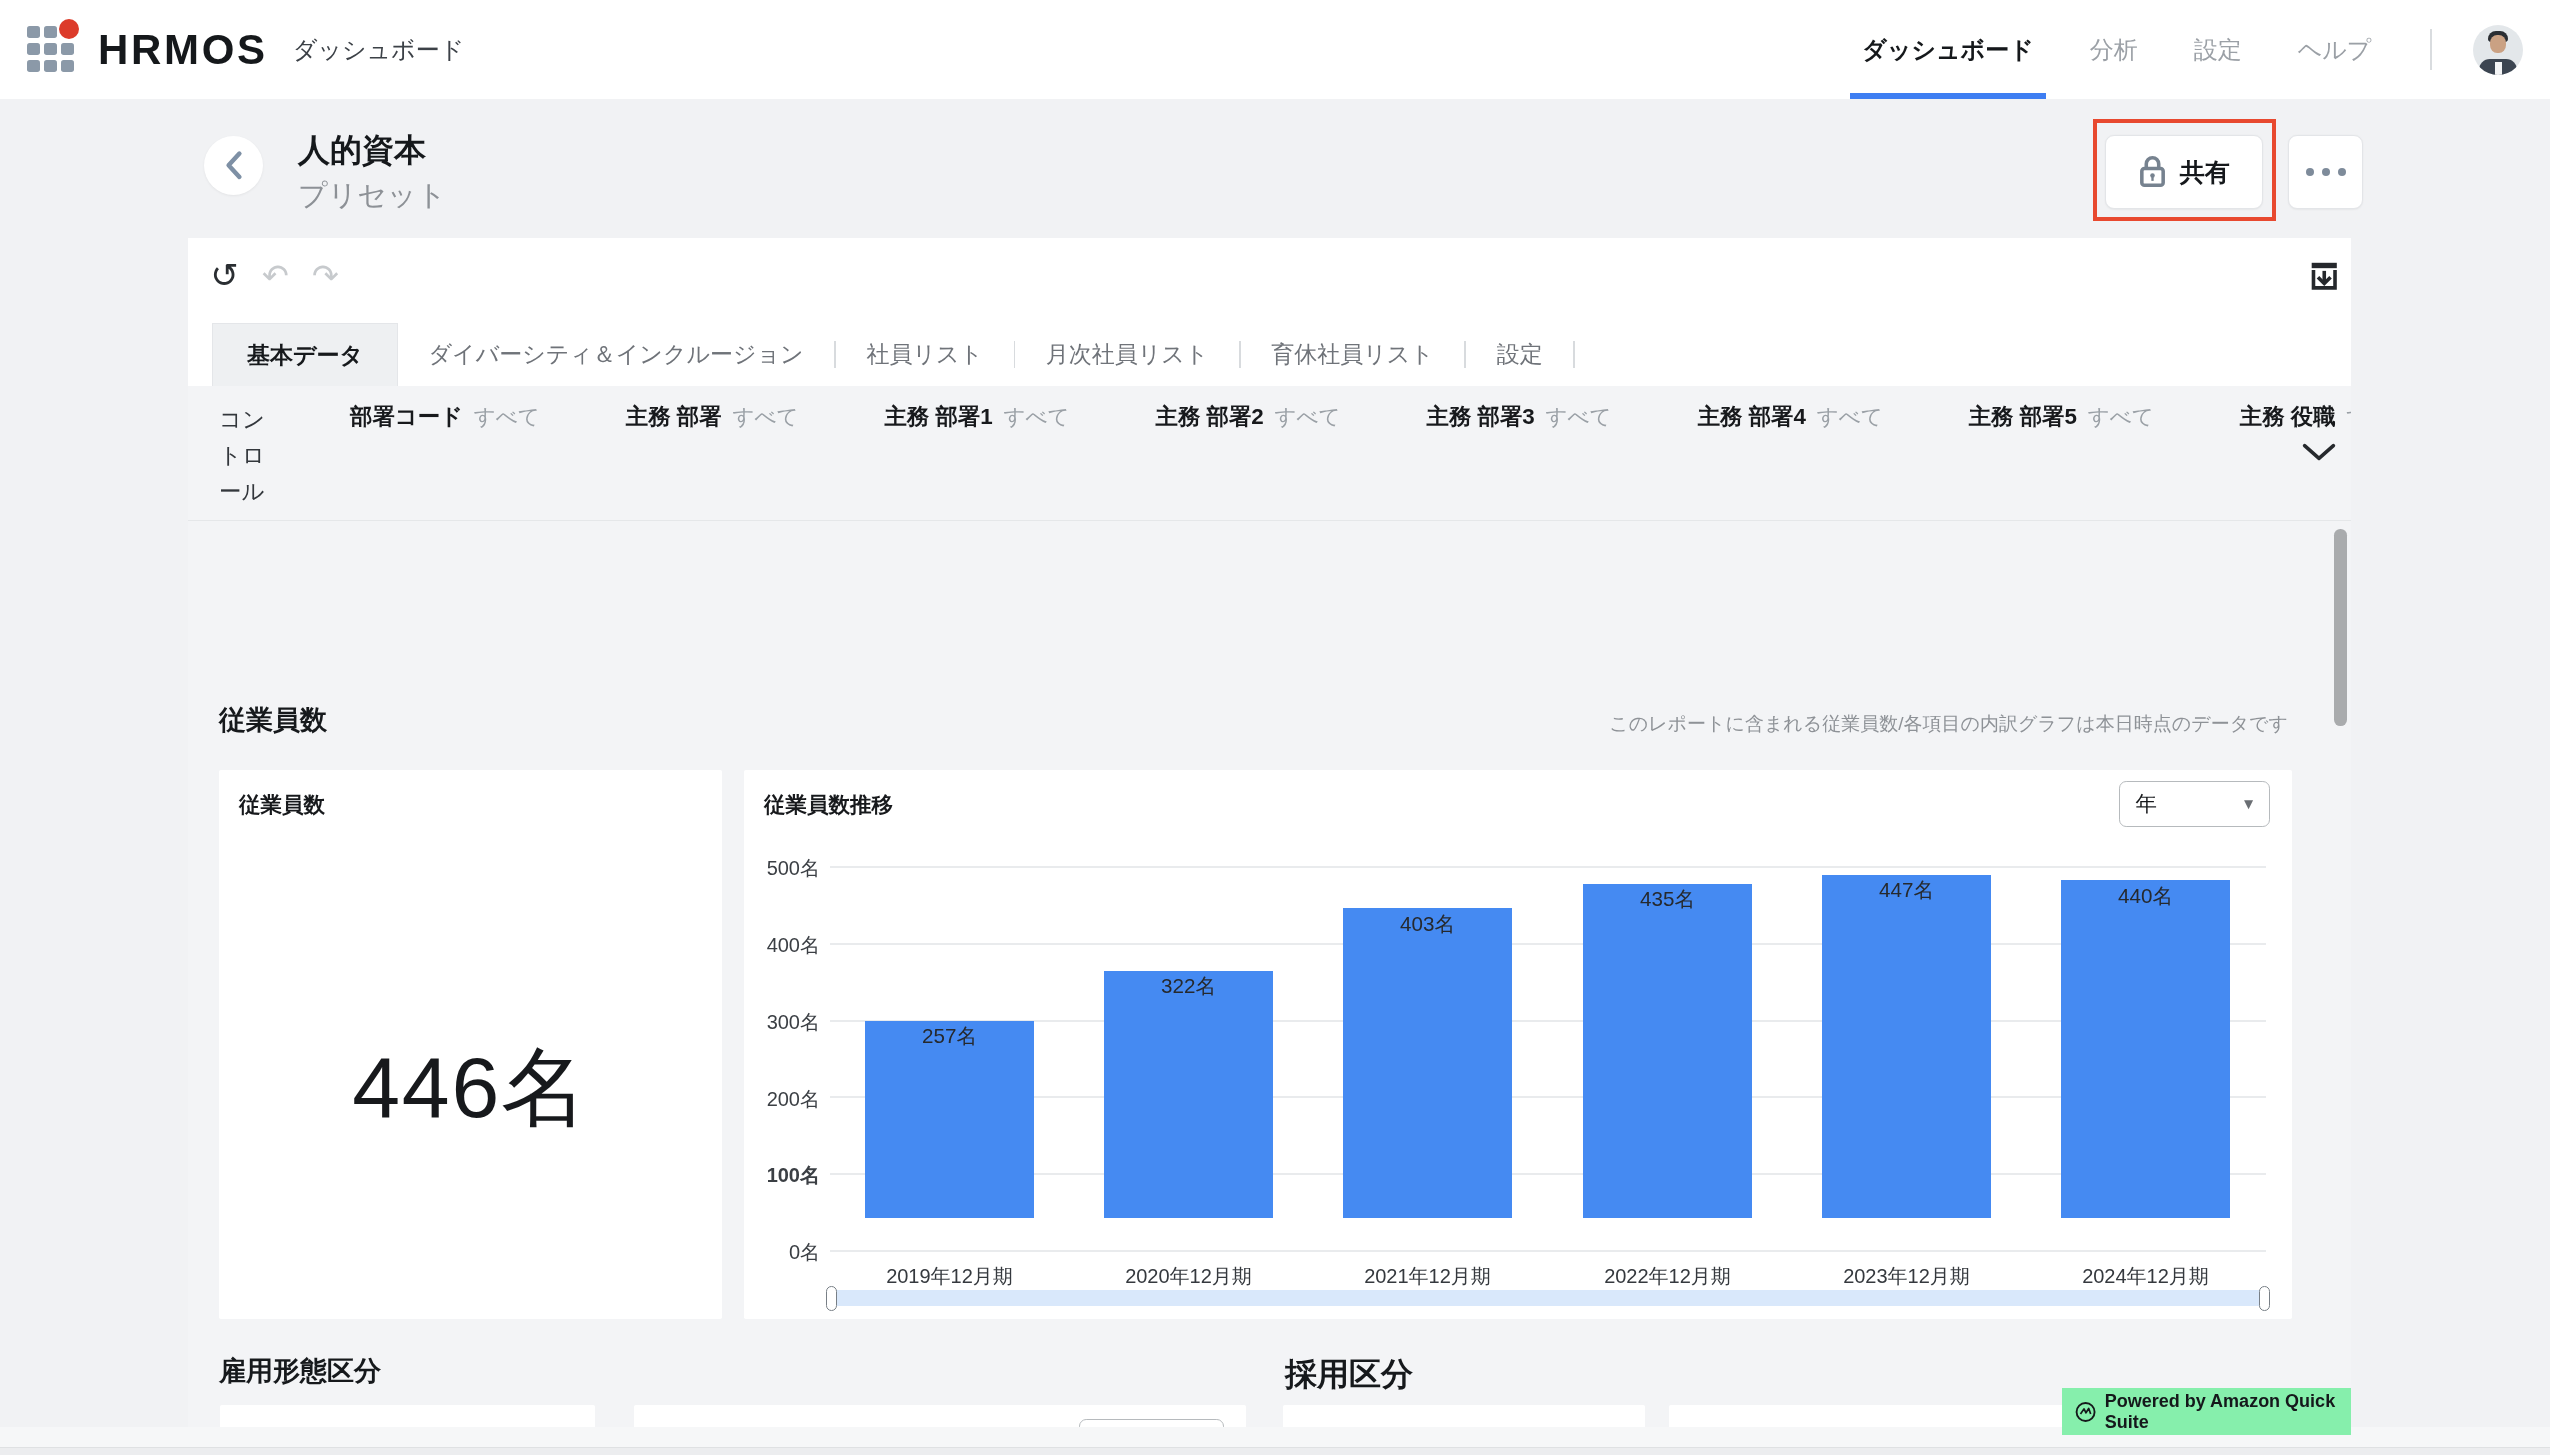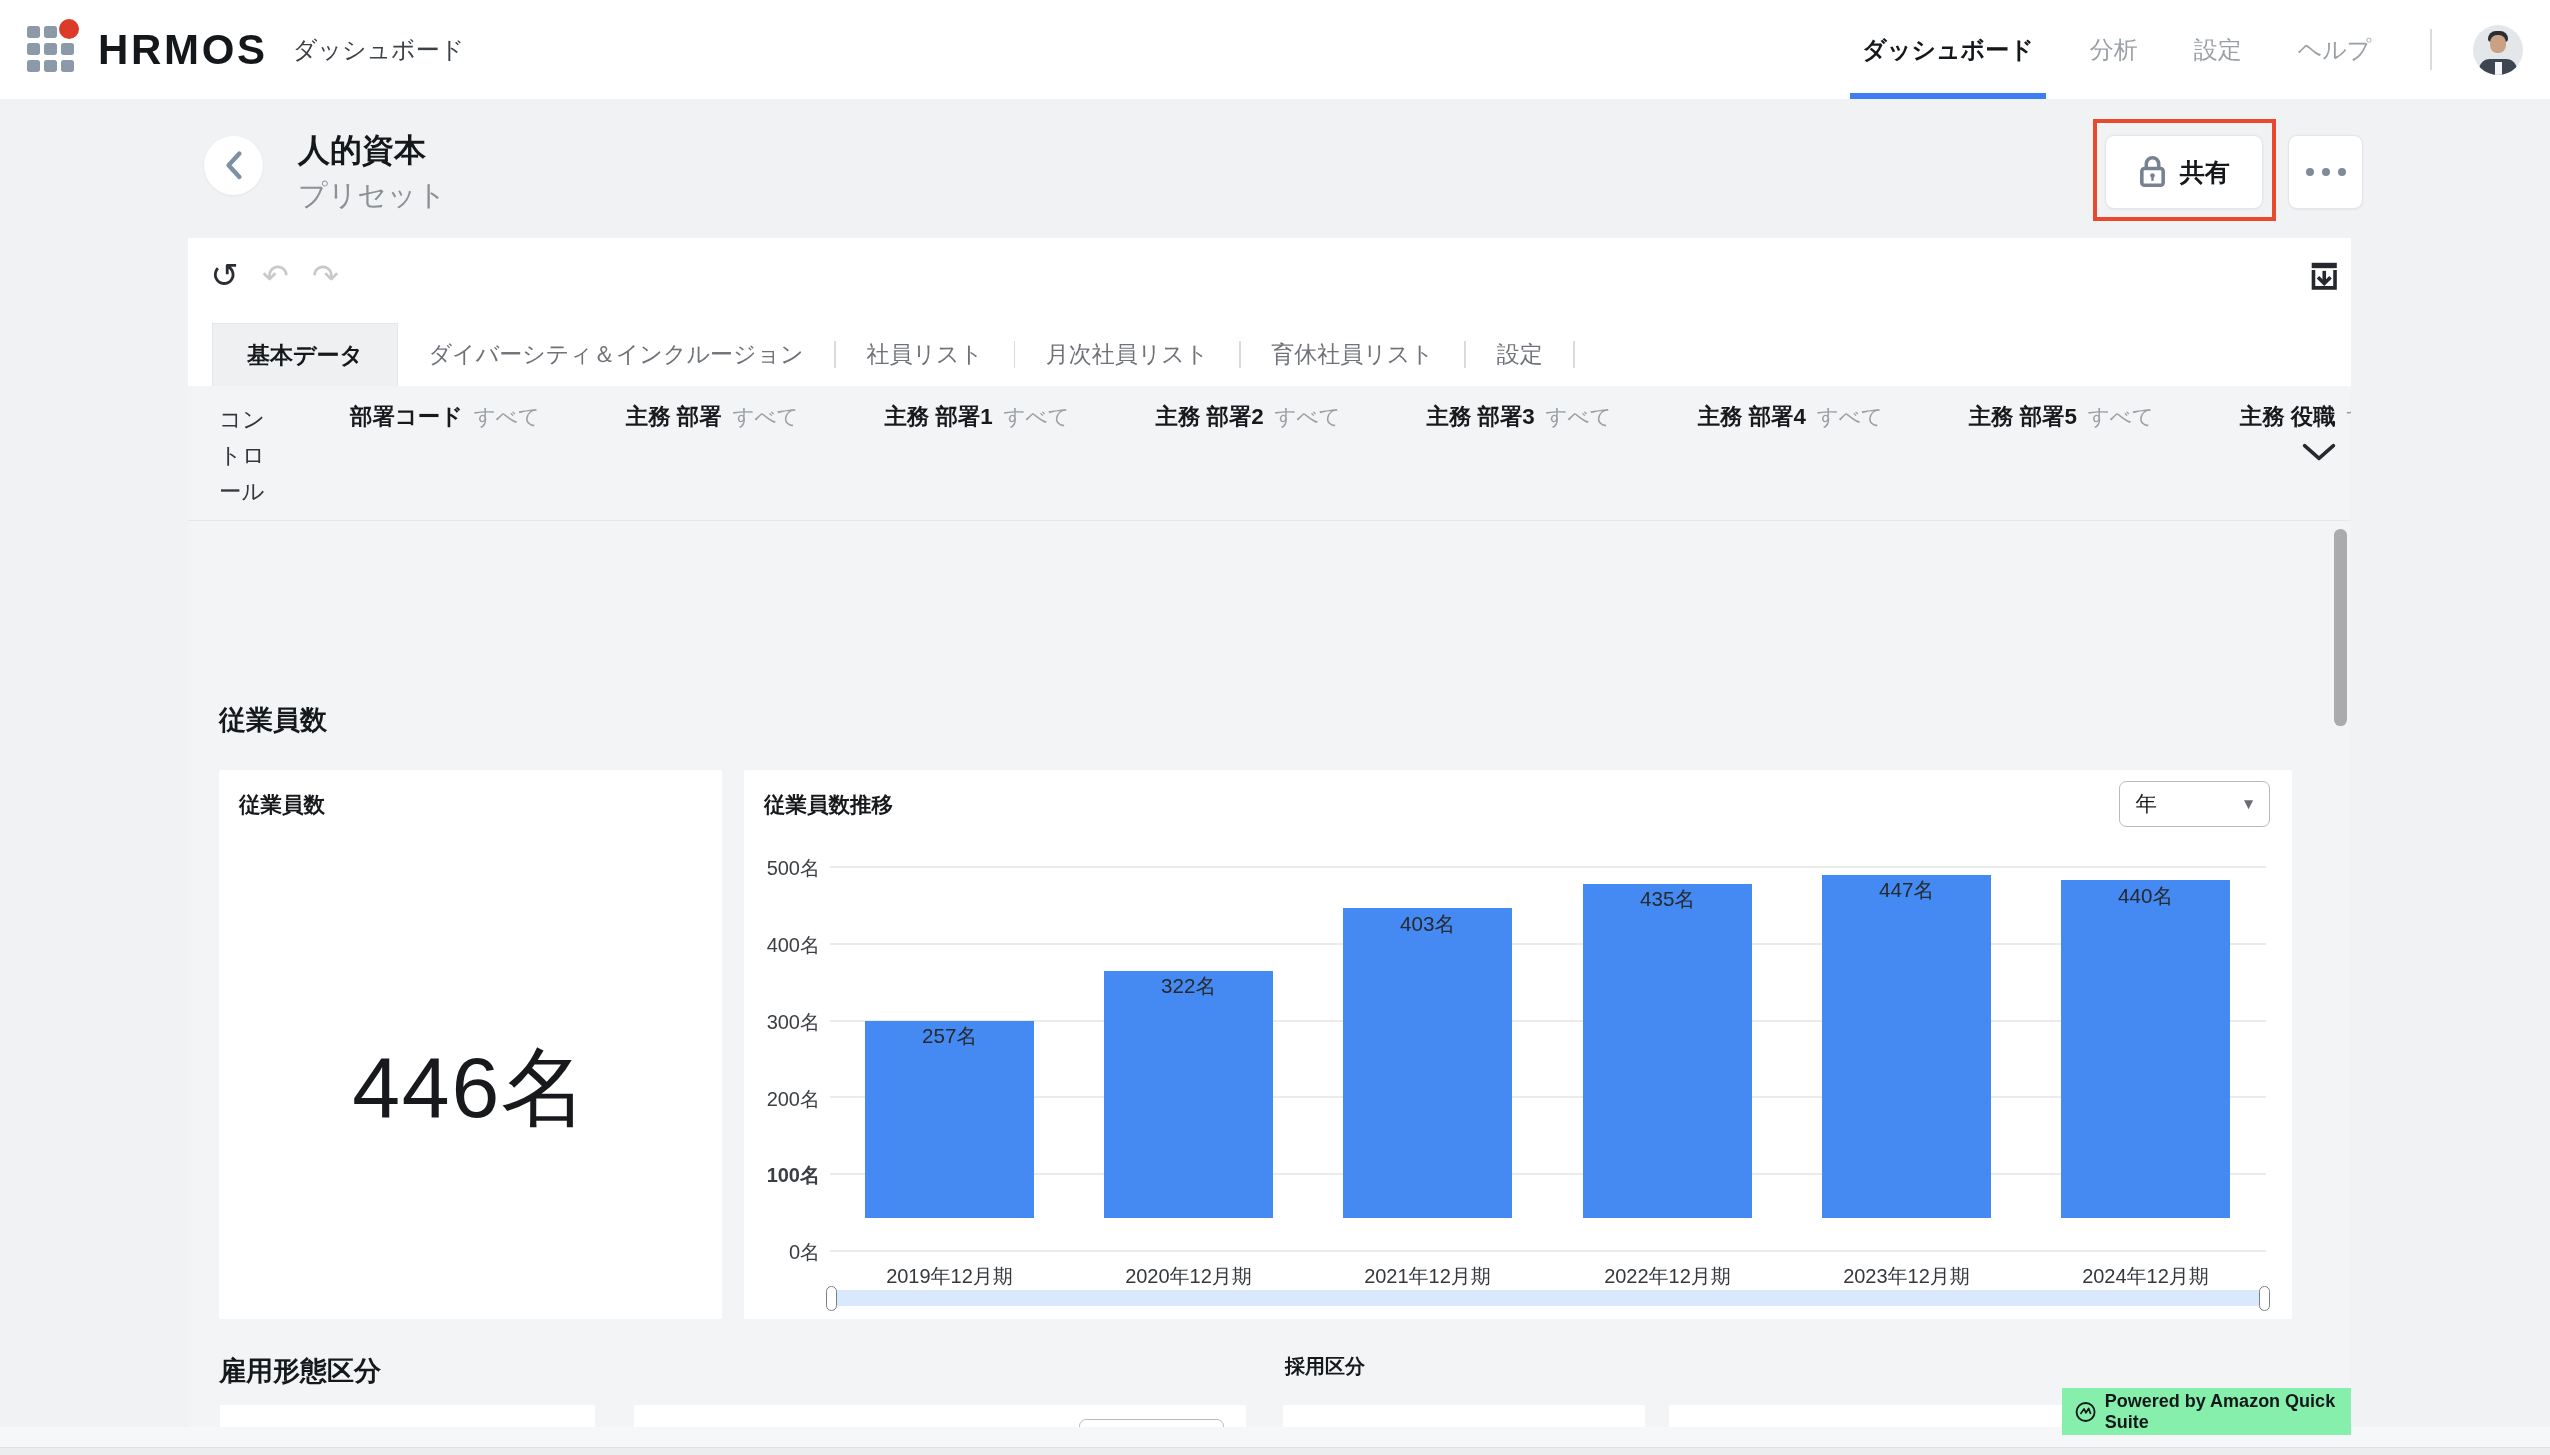--- a/index.html
+++ b/index.html
@@ -65,21 +65,21 @@
   .filters { position:absolute; left:162px; top:15px; display:flex; gap:86px; }
   .filter { display:flex; align-items:baseline; gap:10.8px; white-space:nowrap; cursor:pointer;}
   .filter .fl { font-size:22.4px; font-weight:bold; color:#17191c; }
   .filter .fv { font-size:21.5px; color:#9aa0a6; }
   .ctrl-chevron { position:absolute; left:2113px; top:56px; cursor:pointer; }
 
   
   .sec1-title { position:absolute; left:31px; top:316px; font-size:27px; font-weight:bold; color:#16191c;}
   .sec1-note  { position:absolute; right:63px; top:325px; font-size:19px; color:#8e9297; }
   .sec2-title-a { position:absolute; left:31px;  top:967px; font-size:27px; font-weight:bold; color:#16191c;}
-  .sec2-title-b { position:absolute; left:1097px; top:967px; font-size:20px; font-weight:bold; color:#16191c;}
+  .sec2-title-b { position:absolute; left:1097px; top:967px; font-size:32px; font-weight:bold; color:#16191c;}
 
   .card { position:absolute; background:#fff; border-radius:1.8px; overflow:hidden; }
   .card-title { position:absolute; left:20px; top:20px; font-size:21.5px; font-weight:bold; color:#17191c; }
   .select { position:absolute; height:46px; background:#fff; border:1.8px solid #b6babd; border-radius:7.2px;
             display:flex; align-items:center; justify-content:space-between; padding:0 12.6px 0 16px;
             font-size:21.5px; color:#17191c; cursor:pointer; }
   .select .caret { font-size:15.3px; color:#6a6e73; }
 
   
   #card-number { left:31px; top:384px; width:503px; height:549px; }
@@ -237,20 +237,21 @@
           </div>
         </div>
       <div class="ctrl-chevron">
         <svg width="36" height="20" viewBox="0 0 40 22">
           <polyline points="4,4 20,18 36,4" fill="none" stroke="#26292d" stroke-width="4" stroke-linecap="round" stroke-linejoin="round"></polyline>
         </svg>
       </div>
     </div>
 
     <div class="sec1-title">従業員数</div>
+    <div class="sec1-note">このレポートに含まれる従業員数/各項目の内訳グラフは本日時点のデータです</div>
 
     <div class="card" id="card-number">
       <div class="card-title">従業員数</div>
       <div class="big-number">446名</div>
     </div>
 
     <div class="card" id="card-chart">
       <div class="card-title">従業員数推移</div>
       <div class="select" id="main-select">
         <span>年</span>

